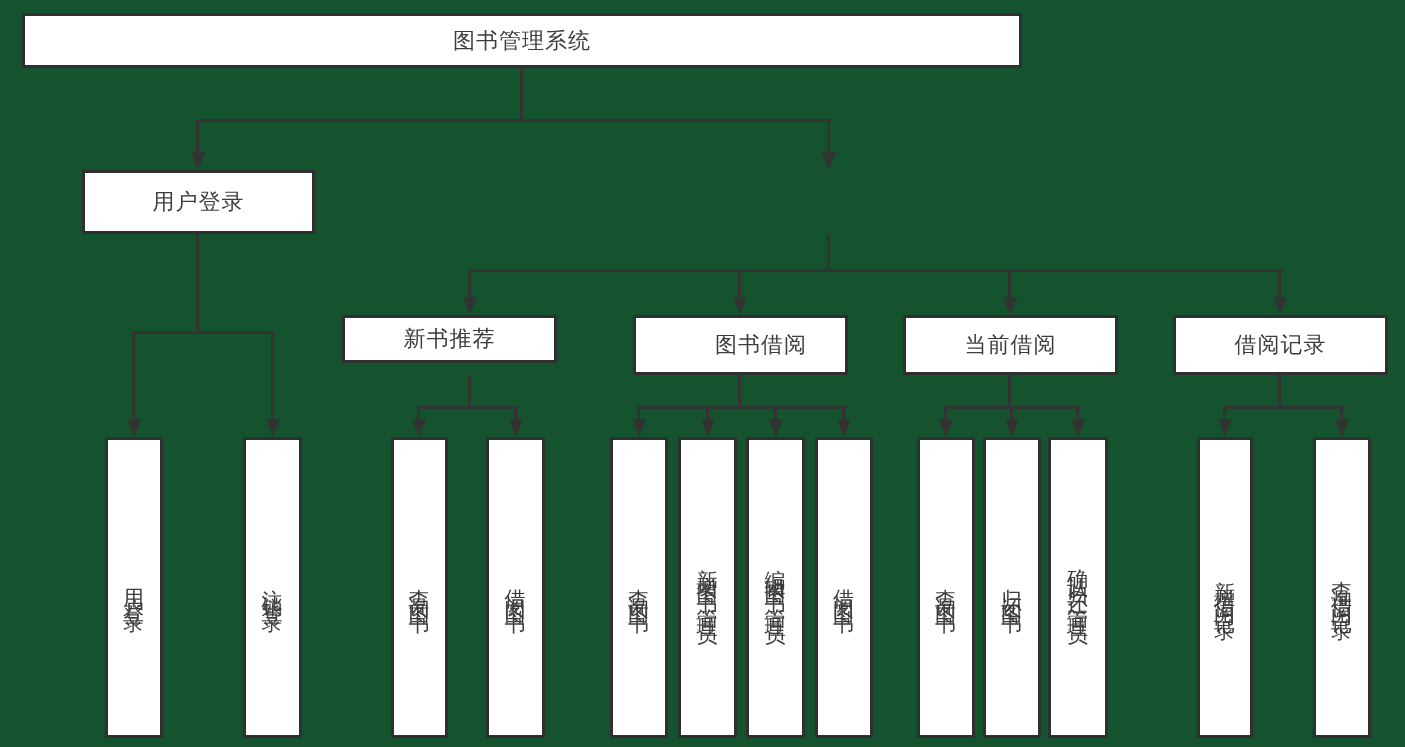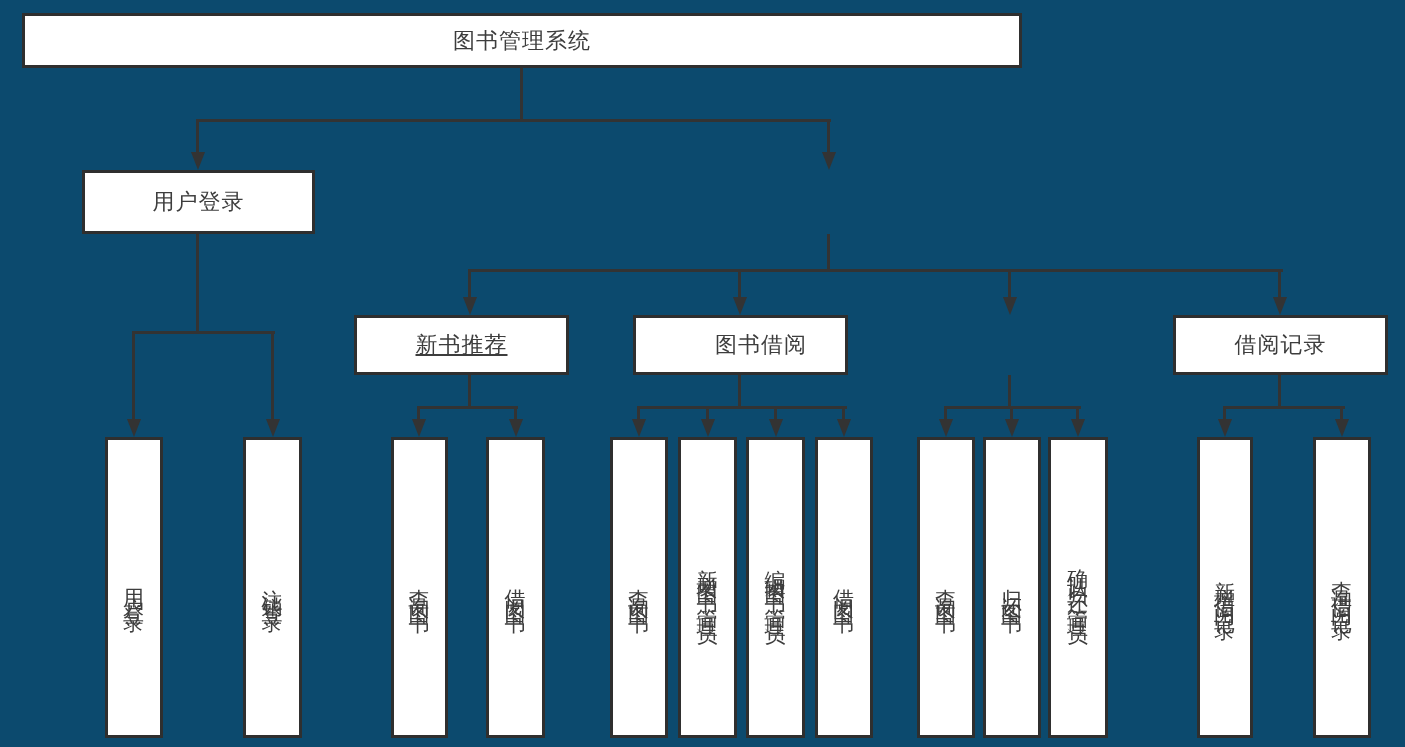--- a/index.html
+++ b/index.html
@@ -1,19 +1,19 @@
 <!DOCTYPE html>
 <html><head>
 <meta charset="utf-8">
 <style>
   html,body{margin:0;padding:0;background:#ffffff;}
   #stage{
     position:relative;
     width:1405px;height:747px;
-    background:#0c4a6e;
+    background:#14532d;
     font-family:"Liberation Sans","DejaVu Sans",sans-serif;
     overflow:hidden;
   }
   .hbox{
     position:absolute;
     box-sizing:border-box;
     border:3px solid #2f2f2f;
     background:#ffffff;
     display:flex;align-items:center;justify-content:center;
     font-size:22px;color:#3d3d3d;
@@ -61,28 +61,31 @@
 
   <div class="hbox" style="left:22px;top:13px;width:1000px;height:55px;">
     <span>图书管理系统</span>
   </div>
 
   <div class="hbox" style="left:82px;top:170px;width:233px;height:64px;">
     <span>用户登录</span>
   </div>
 
 
-  <div class="hbox" style="left:354px;top:315px;width:215px;height:60px;text-decoration:underline;">
+  <div class="hbox" style="left:342px;top:315px;width:215px;height:48px;">
     <span>新书推荐</span>
   </div>
 
   <div class="hbox" style="left:633px;top:315px;width:215px;height:60px;padding-left:41px;">
     <span>图书借阅</span>
   </div>
 
+  <div class="hbox" style="left:903px;top:315px;width:215px;height:60px;">
+    <span>当前借阅</span>
+  </div>
 
   <div class="hbox" style="left:1173px;top:315px;width:215px;height:60px;">
     <span>借阅记录</span>
   </div>
 
   <div class="vbox" style="left:105px;top:437px;width:58px;height:301px;">
     <span>用户登录</span>
   </div>
   <div class="vbox" style="left:243px;top:437px;width:59px;height:301px;">
     <span>注销登录</span>

